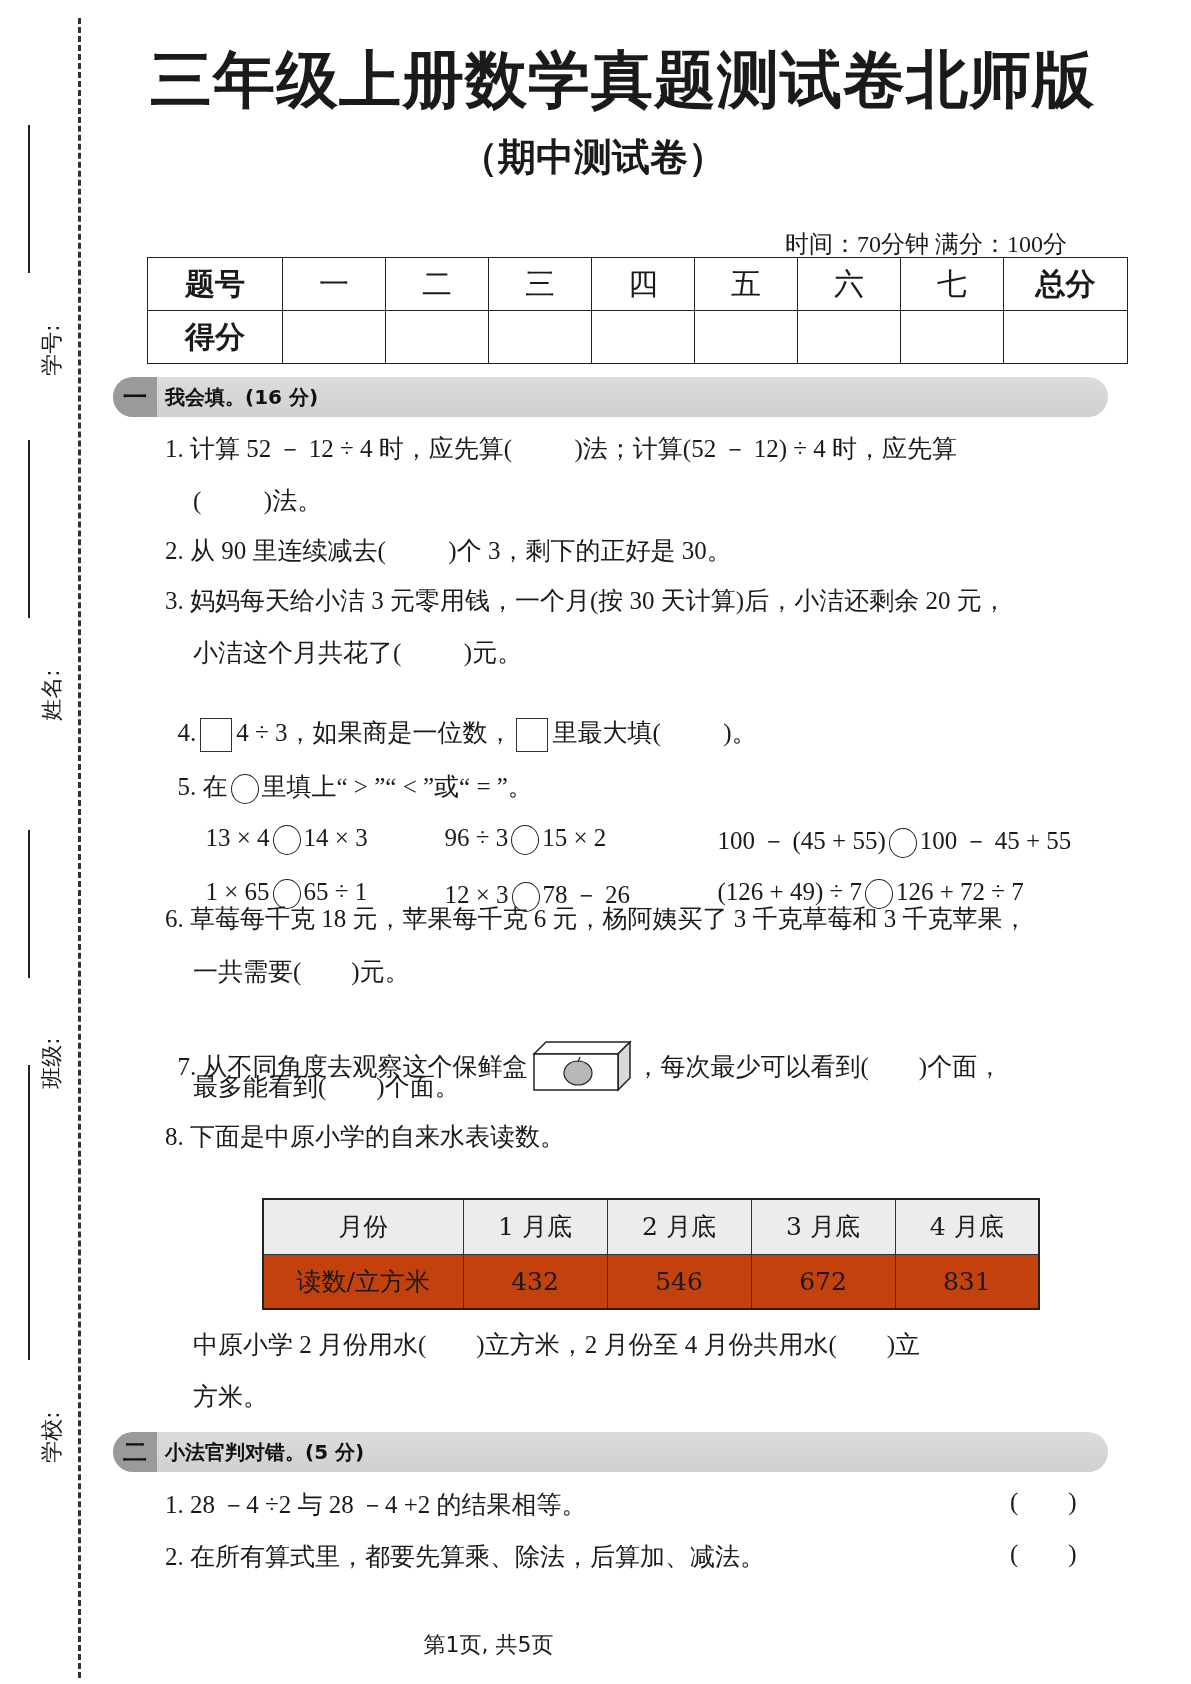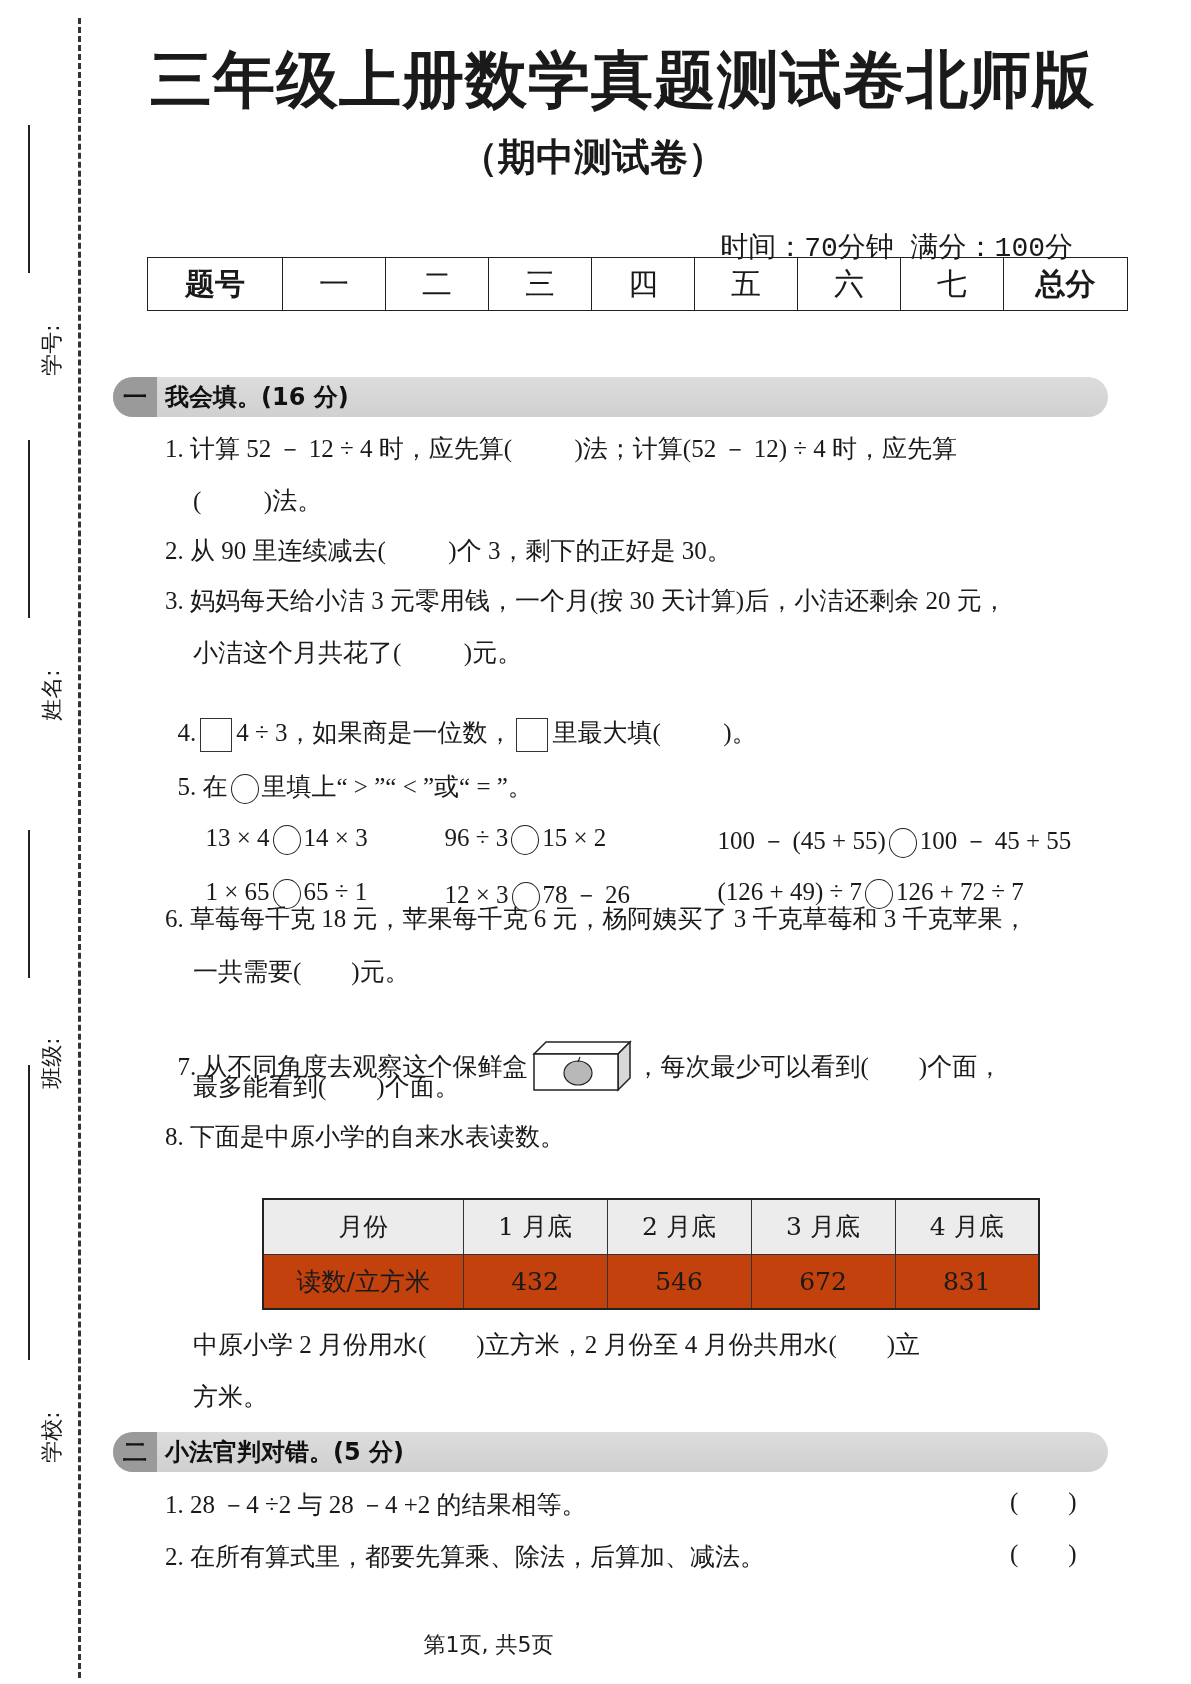--- a/index.html
+++ b/index.html
@@ -6,30 +6,30 @@
   html, body { width: 1191px; height: 1684px; background: #ffffff; overflow: hidden; }
   body { position: relative; font-family: "DejaVu Serif", "Liberation Serif", serif; color: #1a1a1a; }
 
   
   .binding-dash { position: absolute; left: 78px; top: 18px; height: 1660px; border-left: 3px dashed #333; }
   .bind-line { position: absolute; left: 28px; width: 0; border-left: 2px solid #222; }
   .bind-label { position: absolute; left: 22px; font-family: "DejaVu Sans", sans-serif; font-size: 22px; transform: rotate(-90deg); transform-origin: center; width: 60px; text-align: center; white-space: nowrap; }
 
   .title { position: absolute; left: 150px; top: 38px; font-family: "DejaVu Sans", sans-serif; font-size: 62px; font-weight: 700; letter-spacing: 1px; white-space: nowrap; }
   .subtitle { position: absolute; left: 460px; top: 132px; font-family: "DejaVu Sans", sans-serif; font-size: 38px; font-weight: 700; white-space: nowrap; }
-  .meta { position: absolute; right: 118px; top: 228px; font-family: Liberation Mono, monospace; font-size: 28px; white-space: nowrap; }
+  .meta { position: absolute; right: 124px; top: 228px; font-family: Liberation Serif, serif; font-size: 24px; white-space: nowrap; }
 
   .score-table { position: absolute; left: 147px; top: 257px; border-collapse: collapse; }
   .score-table td { border: 1.5px solid #222; width: 103px; height: 53px; text-align: center; font-size: 30px; font-family: "DejaVu Serif", serif; }
   .score-table td:first-child { width: 135px; font-weight: 700; }
   .score-table td.total { width: 124px; font-weight: 700; }
 
   .section-bar { position: absolute; left: 113px; width: 995px; height: 40px; border-radius: 20px; background: linear-gradient(#dcdcdc, #d0d0d0); display: flex; align-items: center; overflow: hidden; }
   .section-bar .num { width: 44px; height: 100%; background: #9a9a9a; display: flex; align-items: center; justify-content: center; font-family: "DejaVu Sans", sans-serif; font-weight: 700; font-size: 24px; color: #111; }
-  .section-bar .txt { padding-left: 8px; font-family: "DejaVu Sans", sans-serif; font-weight: 700; font-size: 24px; color: #111; }
+  .section-bar .txt { padding-left: 8px; font-family: "DejaVu Sans", sans-serif; font-weight: 700; font-size: 20px; color: #111; }
 
   .line { position: absolute; font-size: 25px; white-space: pre; font-family: Liberation Serif, serif; }
 
   .sq { display: inline-block; width: 32px; height: 34px; border: 1.5px solid #333; vertical-align: middle; margin: 0 4px; }
   .circ { display: inline-block; width: 28px; height: 30px; border: 1.5px solid #222; border-radius: 50%; vertical-align: middle; margin: 0 3px; }
 
   .box3d { display: inline-block; vertical-align: middle; margin: 0 4px; }
 
   .water-table { position: absolute; left: 262px; top: 1198px; border-collapse: collapse; border: 2.5px solid #222; }
   .water-table td { border: 1.5px solid #333; height: 55px; text-align: center; font-size: 25px; background: #ececec; }
@@ -65,20 +65,31 @@
       <tr>
     <td>题号</td>
     <td>一</td>
     <td>二</td>
     <td>三</td>
     <td>四</td>
     <td>五</td>
     <td>六</td>
     <td>七</td>
     <td class="total">总分</td>
+  </tr>
+  <tr>
+    <td>得分</td>
+    <td></td>
+    <td></td>
+    <td></td>
+    <td></td>
+    <td></td>
+    <td></td>
+    <td></td>
+    <td class="total"></td>
   </tr>
 </tbody>
   </table>
 
 <div class="section-bar" style="top:377px;">
   <span class="num">一</span>
   <span class="txt">我会填。(16 分)</span>
 </div>
 
 <div class="line" style="left:165px;top:432px;">1. 计算 52 － 12 ÷ 4 时，应先算(          )法；计算(52 － 12) ÷ 4 时，应先算</div>

